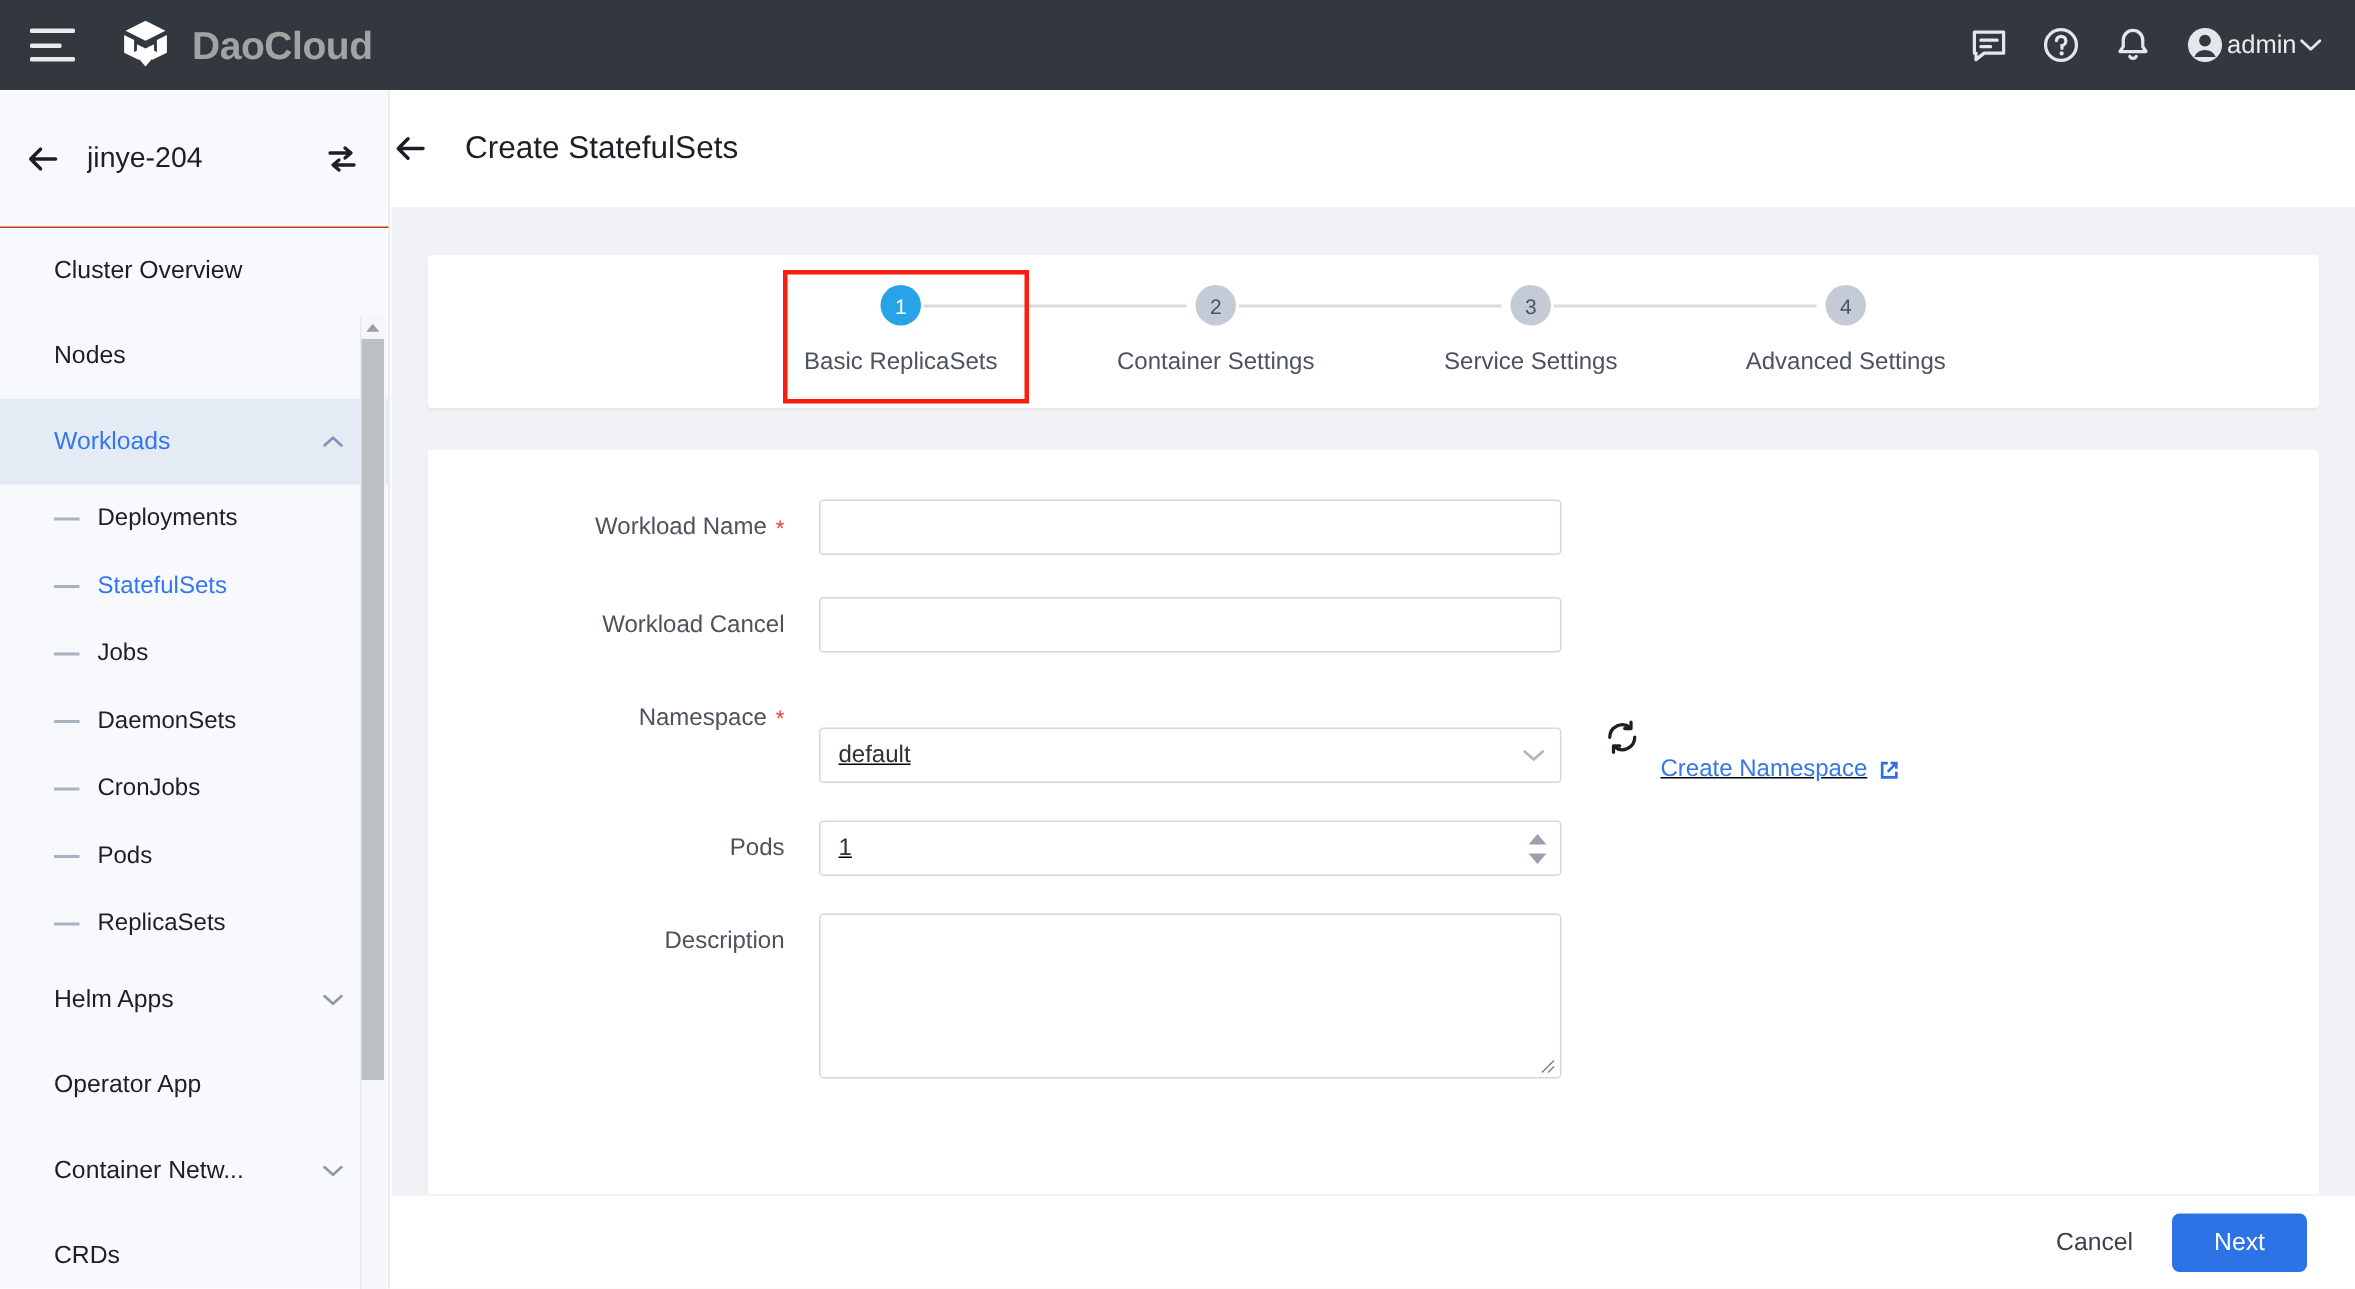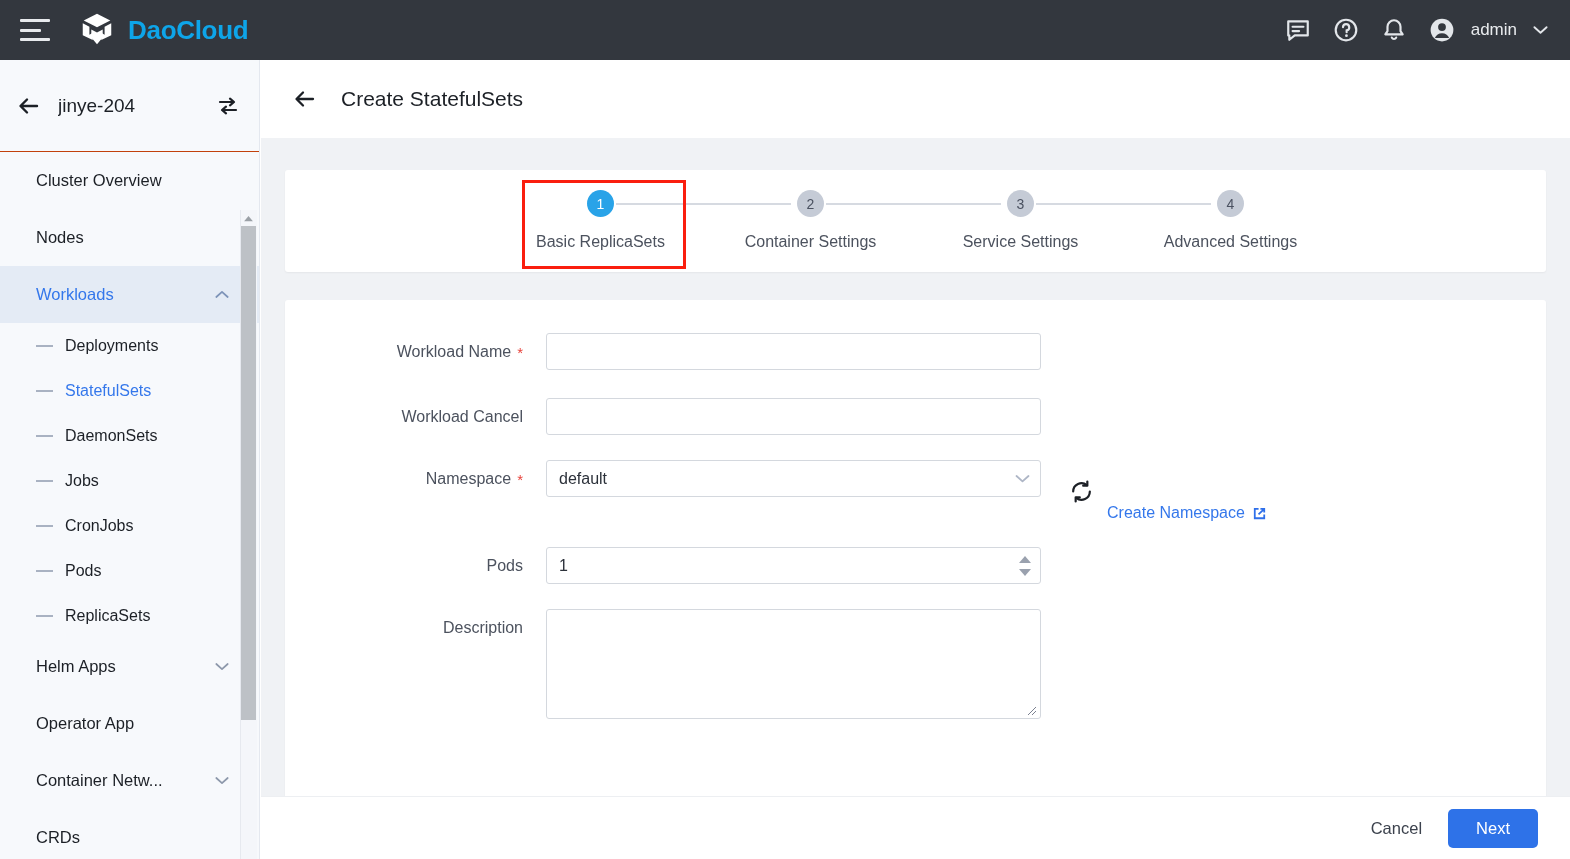--- a/index.html
+++ b/index.html
@@ -24,29 +24,29 @@
     cursor: pointer;
   }
   .hamburger span { display: block; height: 3px; background: #E8EAED; border-radius: 1px; }
   .hamburger span:nth-child(1) { width: 30px; }
   .hamburger span:nth-child(2) { width: 21px; }
   .hamburger span:nth-child(3) { width: 30px; }
 
   .brand { display: flex; align-items: center; gap: 12px; }
   .brand-logo { width: 38px; height: 38px; display:block; }
   .brand-name {
-    color: #0ea5e9; font-size: 26px; font-weight: bold; letter-spacing: -0.3px;
+    color: #a3a3a3; font-size: 26px; font-weight: bold; letter-spacing: -0.3px;
   }
 
   .topbar-right {
     margin-left: auto; display: flex; align-items: center; gap: 22px;
     margin-right: 22px;
   }
   .tb-icon { width: 26px; height: 26px; display:block; cursor: pointer; }
-  .user-chip { display: flex; align-items: center; gap: 16px; cursor: pointer; }
+  .user-chip { display: flex; align-items: center; gap: 2px; cursor: pointer; }
   .user-name { color: #E9EBEE; font-size: 17px; }
 
   
   .sidebar {
     position: absolute; top: 60px; left: 0;
     width: 260px; height: 799px;
     background: #F7F9FC;
     border-right: 1px solid #E4E8EF;
   }
   .cluster-head {
@@ -98,21 +98,21 @@
   }
 
   
   .main {
     position: absolute; top: 60px; left: 261px;
     width: 1309px; height: 799px;
     background: #F0F2F5;
   }
   .page-head {
     height: 78px; background: #fff;
-    display: flex; align-items: center; padding-left: 31px;
+    display: flex; align-items: center; 
   }
   .page-back { width: 26px; height: 24px; cursor: pointer; flex:0 0 auto; }
   .page-title { font-size: 21px; color: #1C2026; margin-left: 23px; }
 
   .scroll-area { height: 660px; padding: 32px 24px 0 24px; overflow: hidden; }
 
   .card {
     background: #fff; border-radius: 3px;
     box-shadow: 0 1px 2px rgba(0,0,0,0.05);
   }
@@ -143,21 +143,21 @@
 
   .form-card { margin-top: 28px; height: 502px; padding-top: 33px; }
 
   .form-row { display: flex; align-items: flex-start; margin-bottom: 25px; }
   .form-label {
     width: 238px; text-align: right; padding-right: 0;
     font-size: 16px; color: #4C525E; line-height: 37px;
     display: flex; justify-content: flex-end; align-items: flex-start; gap: 6px;
   }
   .form-label .req { color: #E8413A; font-size: 15px; line-height: 40px; }
-  .field-wrap { margin-left: 23px; display: flex; align-items: flex-start; }
+  .field-wrap { margin-left: 23px; display: flex; align-items: flex-end; text-decoration: underline; }
 
   .txt-input {
     width: 495px; height: 37px; border: 1px solid #D4D8DE; border-radius: 3px;
     background: #fff; font-size: 16px; color: #2C313A;
     padding: 0 12px; font-family: "Liberation Sans", sans-serif;
     outline: none;
   }
   .select-box {
     width: 495px; height: 37px; border: 1px solid #D4D8DE; border-radius: 3px;
     background: #fff; display: flex; align-items: center;
@@ -287,25 +287,25 @@
     <div class="nav-sub">
       <i class="dash"></i>
       <span>Deployments</span>
     </div>
     <div class="nav-sub sel">
       <i class="dash"></i>
       <span>StatefulSets</span>
     </div>
     <div class="nav-sub">
       <i class="dash"></i>
+      <span>Jobs</span>
+    </div>
+    <div class="nav-sub">
+      <i class="dash"></i>
       <span>DaemonSets</span>
-    </div>
-    <div class="nav-sub">
-      <i class="dash"></i>
-      <span>Jobs</span>
     </div>
     <div class="nav-sub">
       <i class="dash"></i>
       <span>CronJobs</span>
     </div>
     <div class="nav-sub">
       <i class="dash"></i>
       <span>Pods</span>
     </div>
     <div class="nav-sub">

